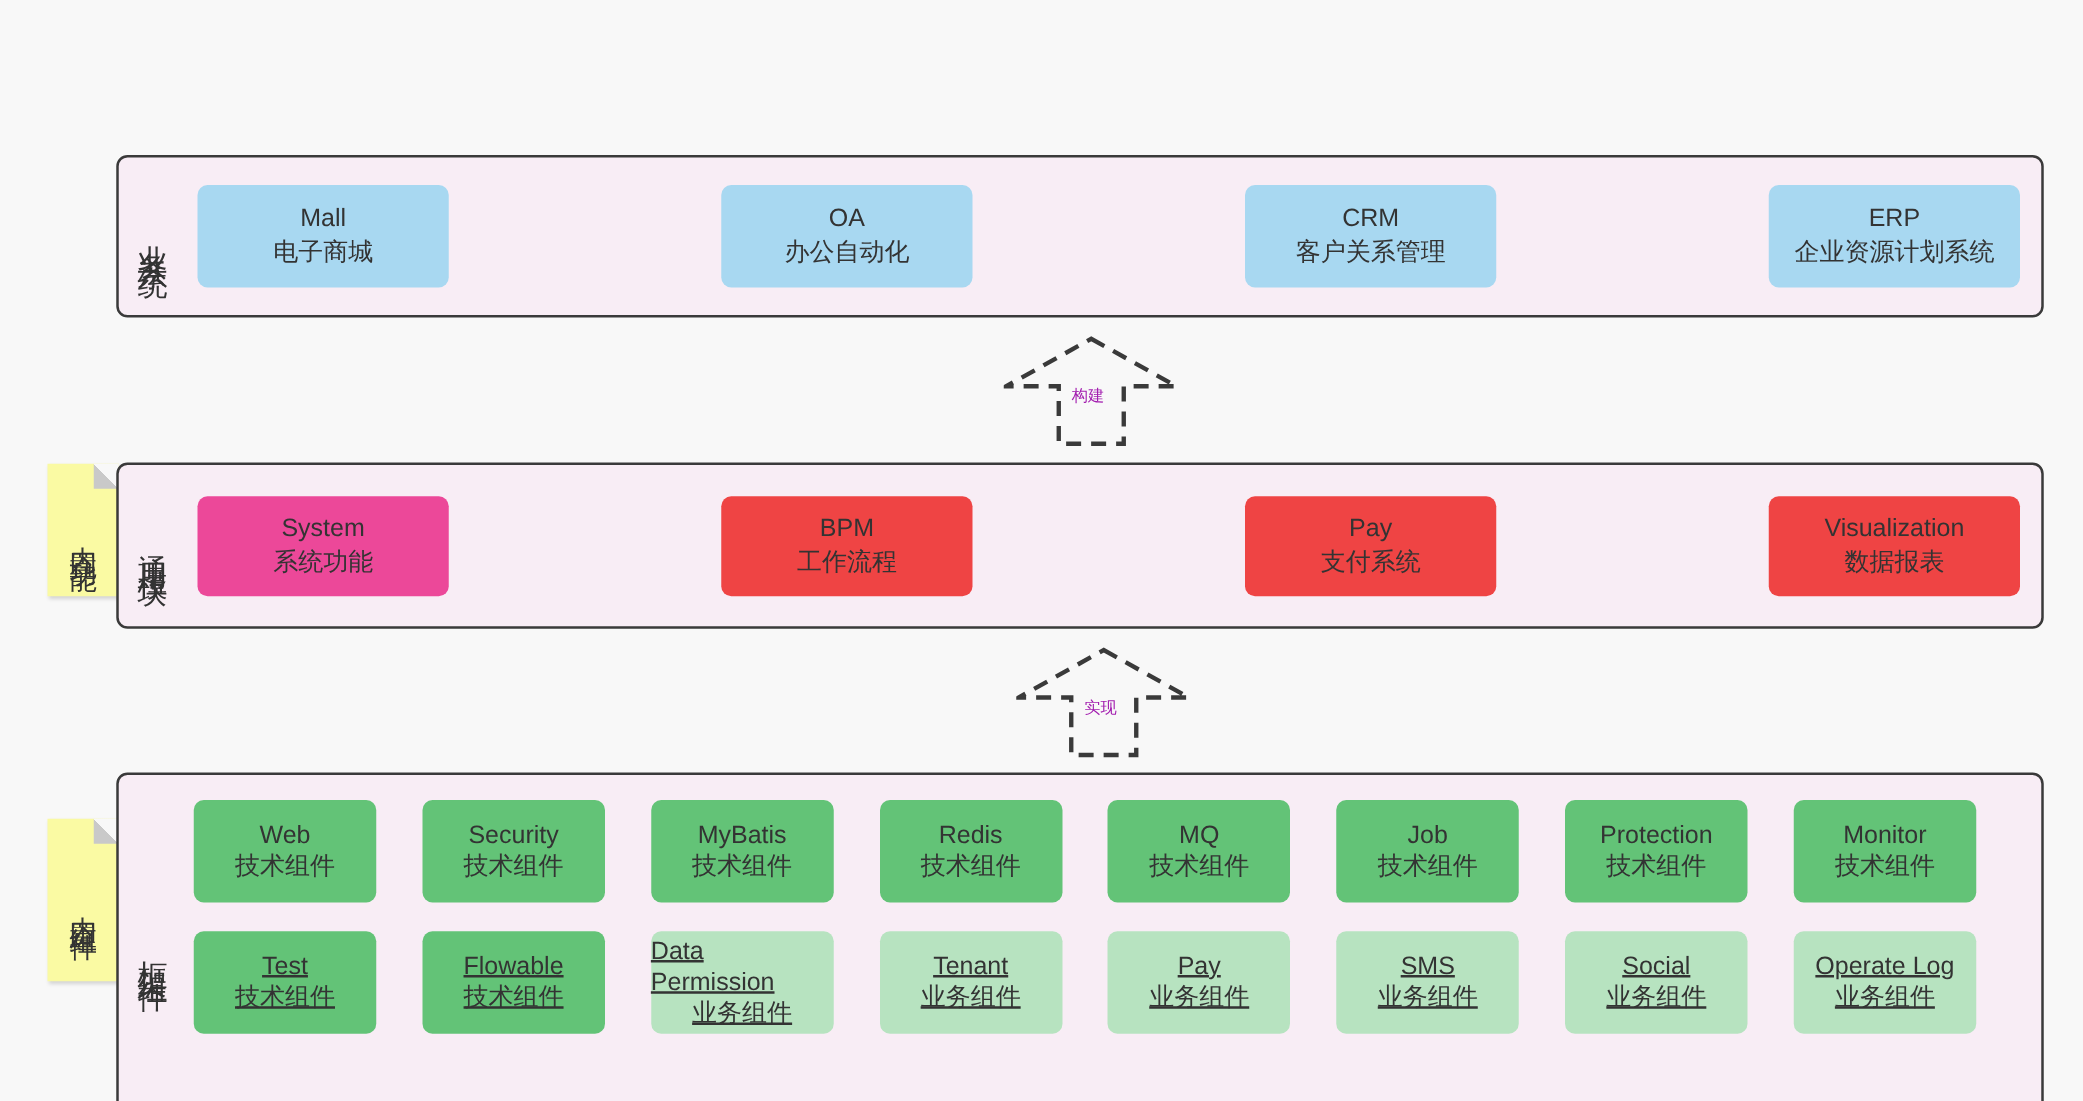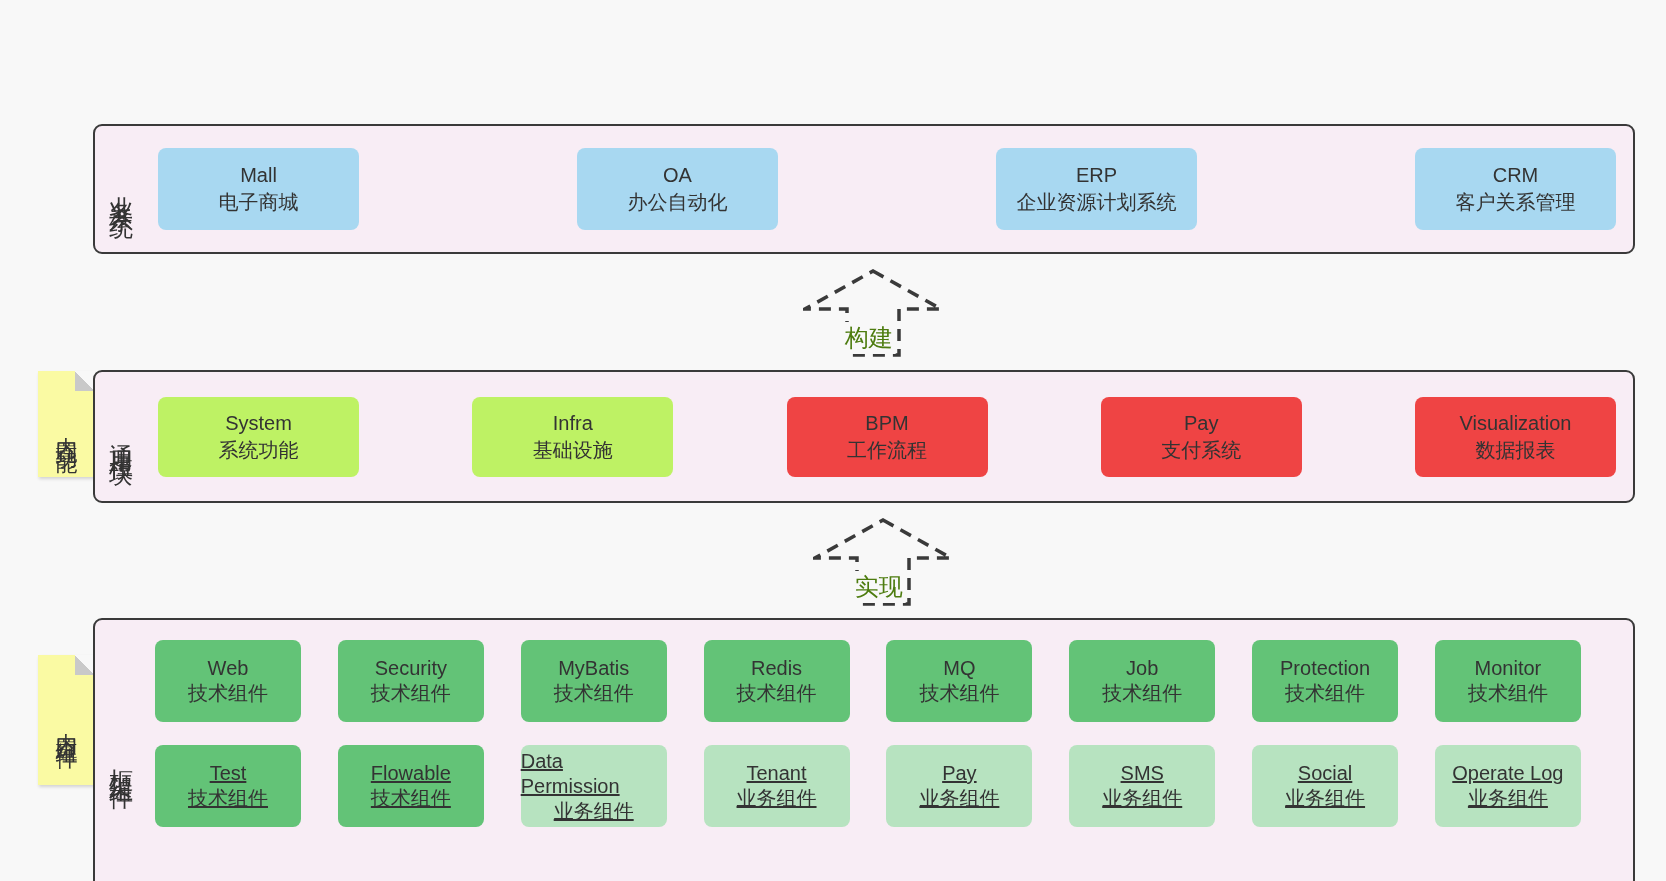--- a/index.html
+++ b/index.html
@@ -50,21 +50,21 @@
     width: 201px; height: 82px;
     border-radius: 8px;
     display: flex; flex-direction: column;
     align-items: center; justify-content: center;
     text-align: left;
     font-size: 20px; line-height: 27px;
   }
   .panel-2 .box { height: 80px; }
   .panel-3 .box { width: 146px; height: 82px; line-height: 25px; }
   .blue  { background: #a8d8f1; }
-  .red   { background: #bef264; }
+  .red   { background: #ec4899; }
   .pink  { background: #ef4444; }
   .green { background: #63c377; }
   .green-light { background: #b7e3c0; }
   .sticky {
     position: absolute; left: 38px; width: 57px;
     background: #fafaa3;
     z-index: 0;
     display: flex; align-items: center; justify-content: center;
     box-shadow: 1px 2px 3px rgba(0,0,0,0.15);
   }
@@ -78,52 +78,52 @@
   }
   .sticky .v-text { font-size: 22px; letter-spacing: 5px; padding-top: 10px; }
   .arrow {
     position: absolute; width: 140px; height: 90px; z-index: 2;
   }
   .arrow-1 { left: 803px; top: 268px; }
   .arrow-2 { left: 813px; top: 517px; }
   .arrow svg { display: block; width: 140px; height: 90px; }
   .arrow-label {
     position: absolute;
-    left: 50%; top: 54px;
+    left: 50%; top: 40px;
     transform: translateX(-58%);
     background: #f8f8f8;
-    font-size: 24px;
+    font-size: 13px;
     padding: 0 3px;
     white-space: nowrap;
-    color: #4d7c0f;
+    color: #a21caf;
   }
 </style>
 </head>
 <body>
 
 <section class="panel panel-1">
   <div class="layer-col">
     <span class="v-text">业务系统</span>
   </div>
   <div class="boxes">
     <div class="box blue">
       <div>Mall</div>
       <div>电子商城</div>
     </div>
     <div class="box blue">
       <div>OA</div>
       <div>办公自动化</div>
     </div>
     <div class="box blue">
+      <div>CRM</div>
+      <div>客户关系管理</div>
+    </div>
+    <div class="box blue">
       <div>ERP</div>
       <div>企业资源计划系统</div>
-    </div>
-    <div class="box blue">
-      <div>CRM</div>
-      <div>客户关系管理</div>
     </div>
   </div>
 </section>
 
 <div class="arrow arrow-1">
   <svg viewBox="0 0 140 90">
     <path d="M70 3 L138 41 L96 41 L96 87 L44 87 L44 41 L2 41 Z" fill="none" stroke="#3a3a3a" stroke-width="3.5" stroke-dasharray="12 8"></path>
   </svg>
   <span class="arrow-label">构建</span>
 </div>
@@ -133,24 +133,20 @@
 </div>
 <section class="panel panel-2">
   <div class="layer-col">
     <span class="v-text">通用模块</span>
   </div>
   <div class="boxes">
     <div class="box red">
       <div>System</div>
       <div>系统功能</div>
     </div>
-    <div class="box red">
-      <div>Infra</div>
-      <div>基础设施</div>
-    </div>
     <div class="box pink">
       <div>BPM</div>
       <div>工作流程</div>
     </div>
     <div class="box pink">
       <div>Pay</div>
       <div>支付系统</div>
     </div>
     <div class="box pink">
       <div>Visualization</div>

